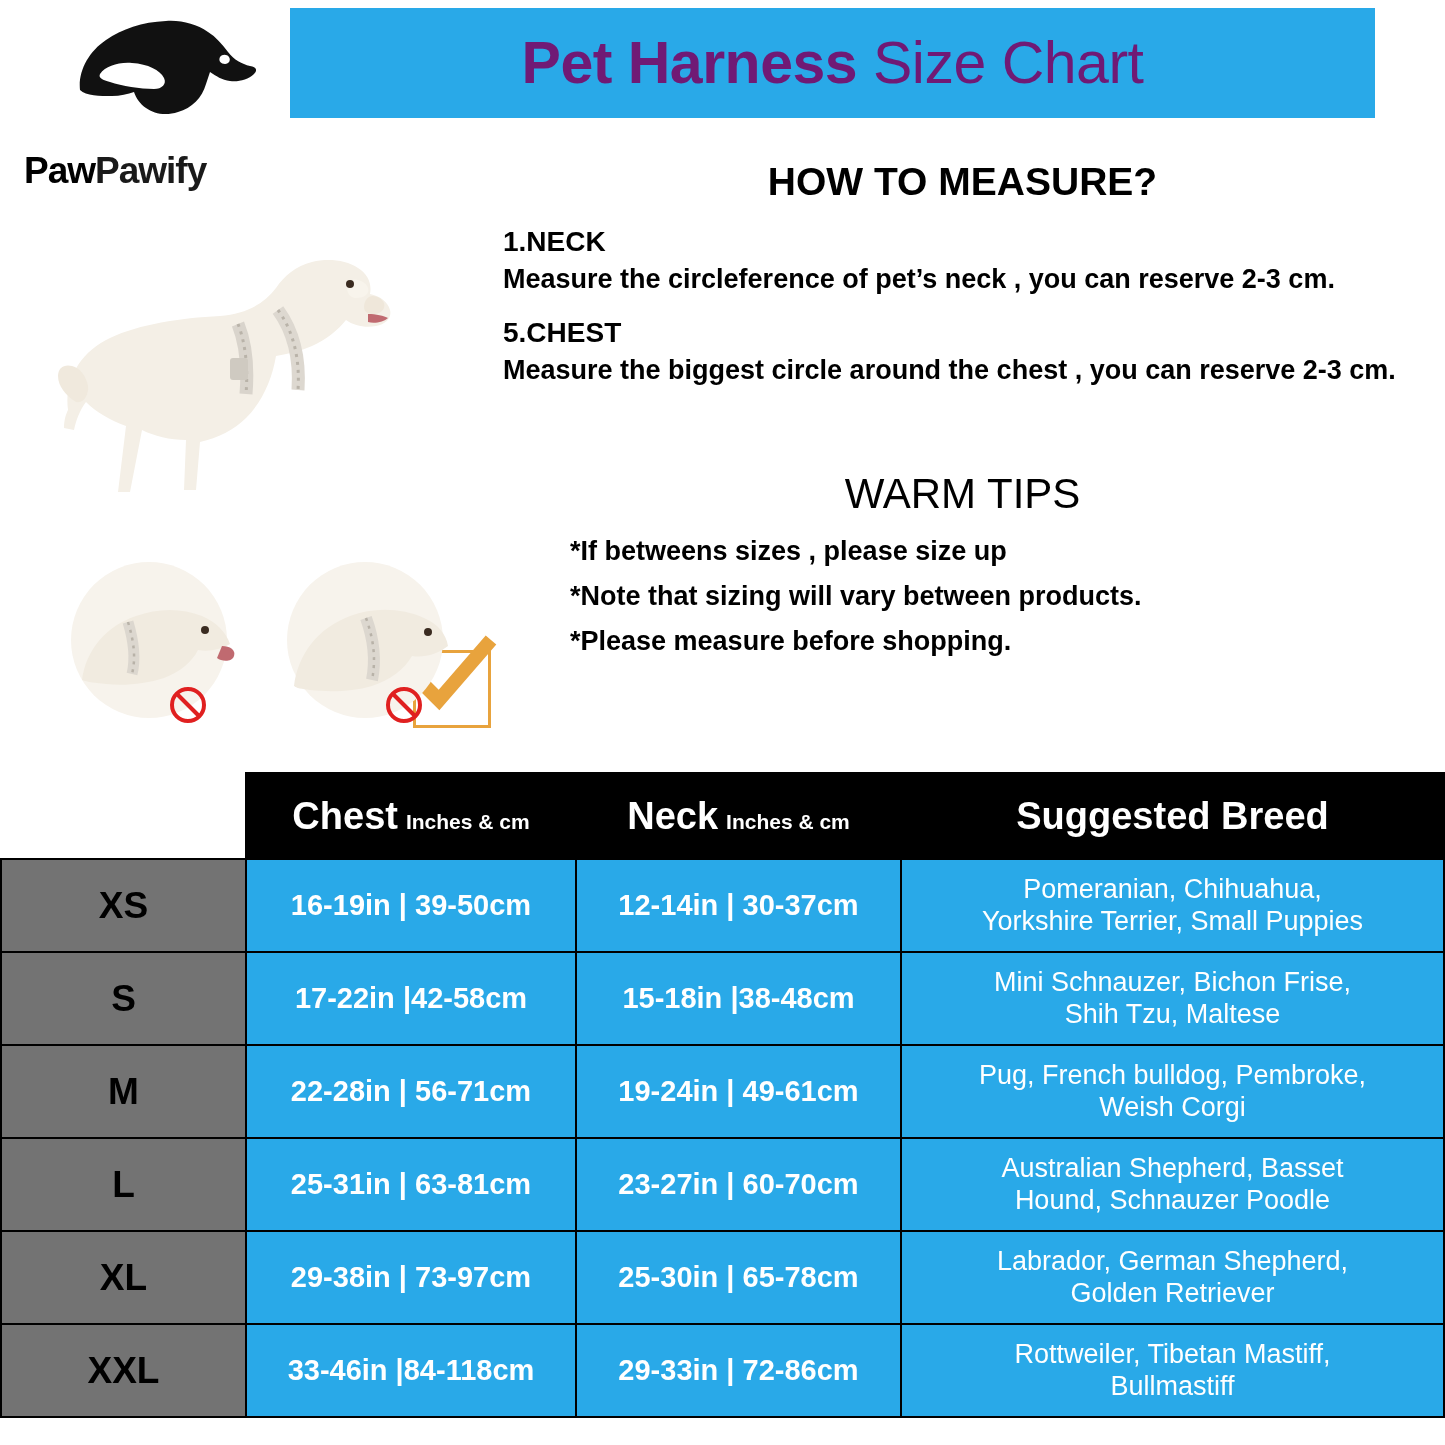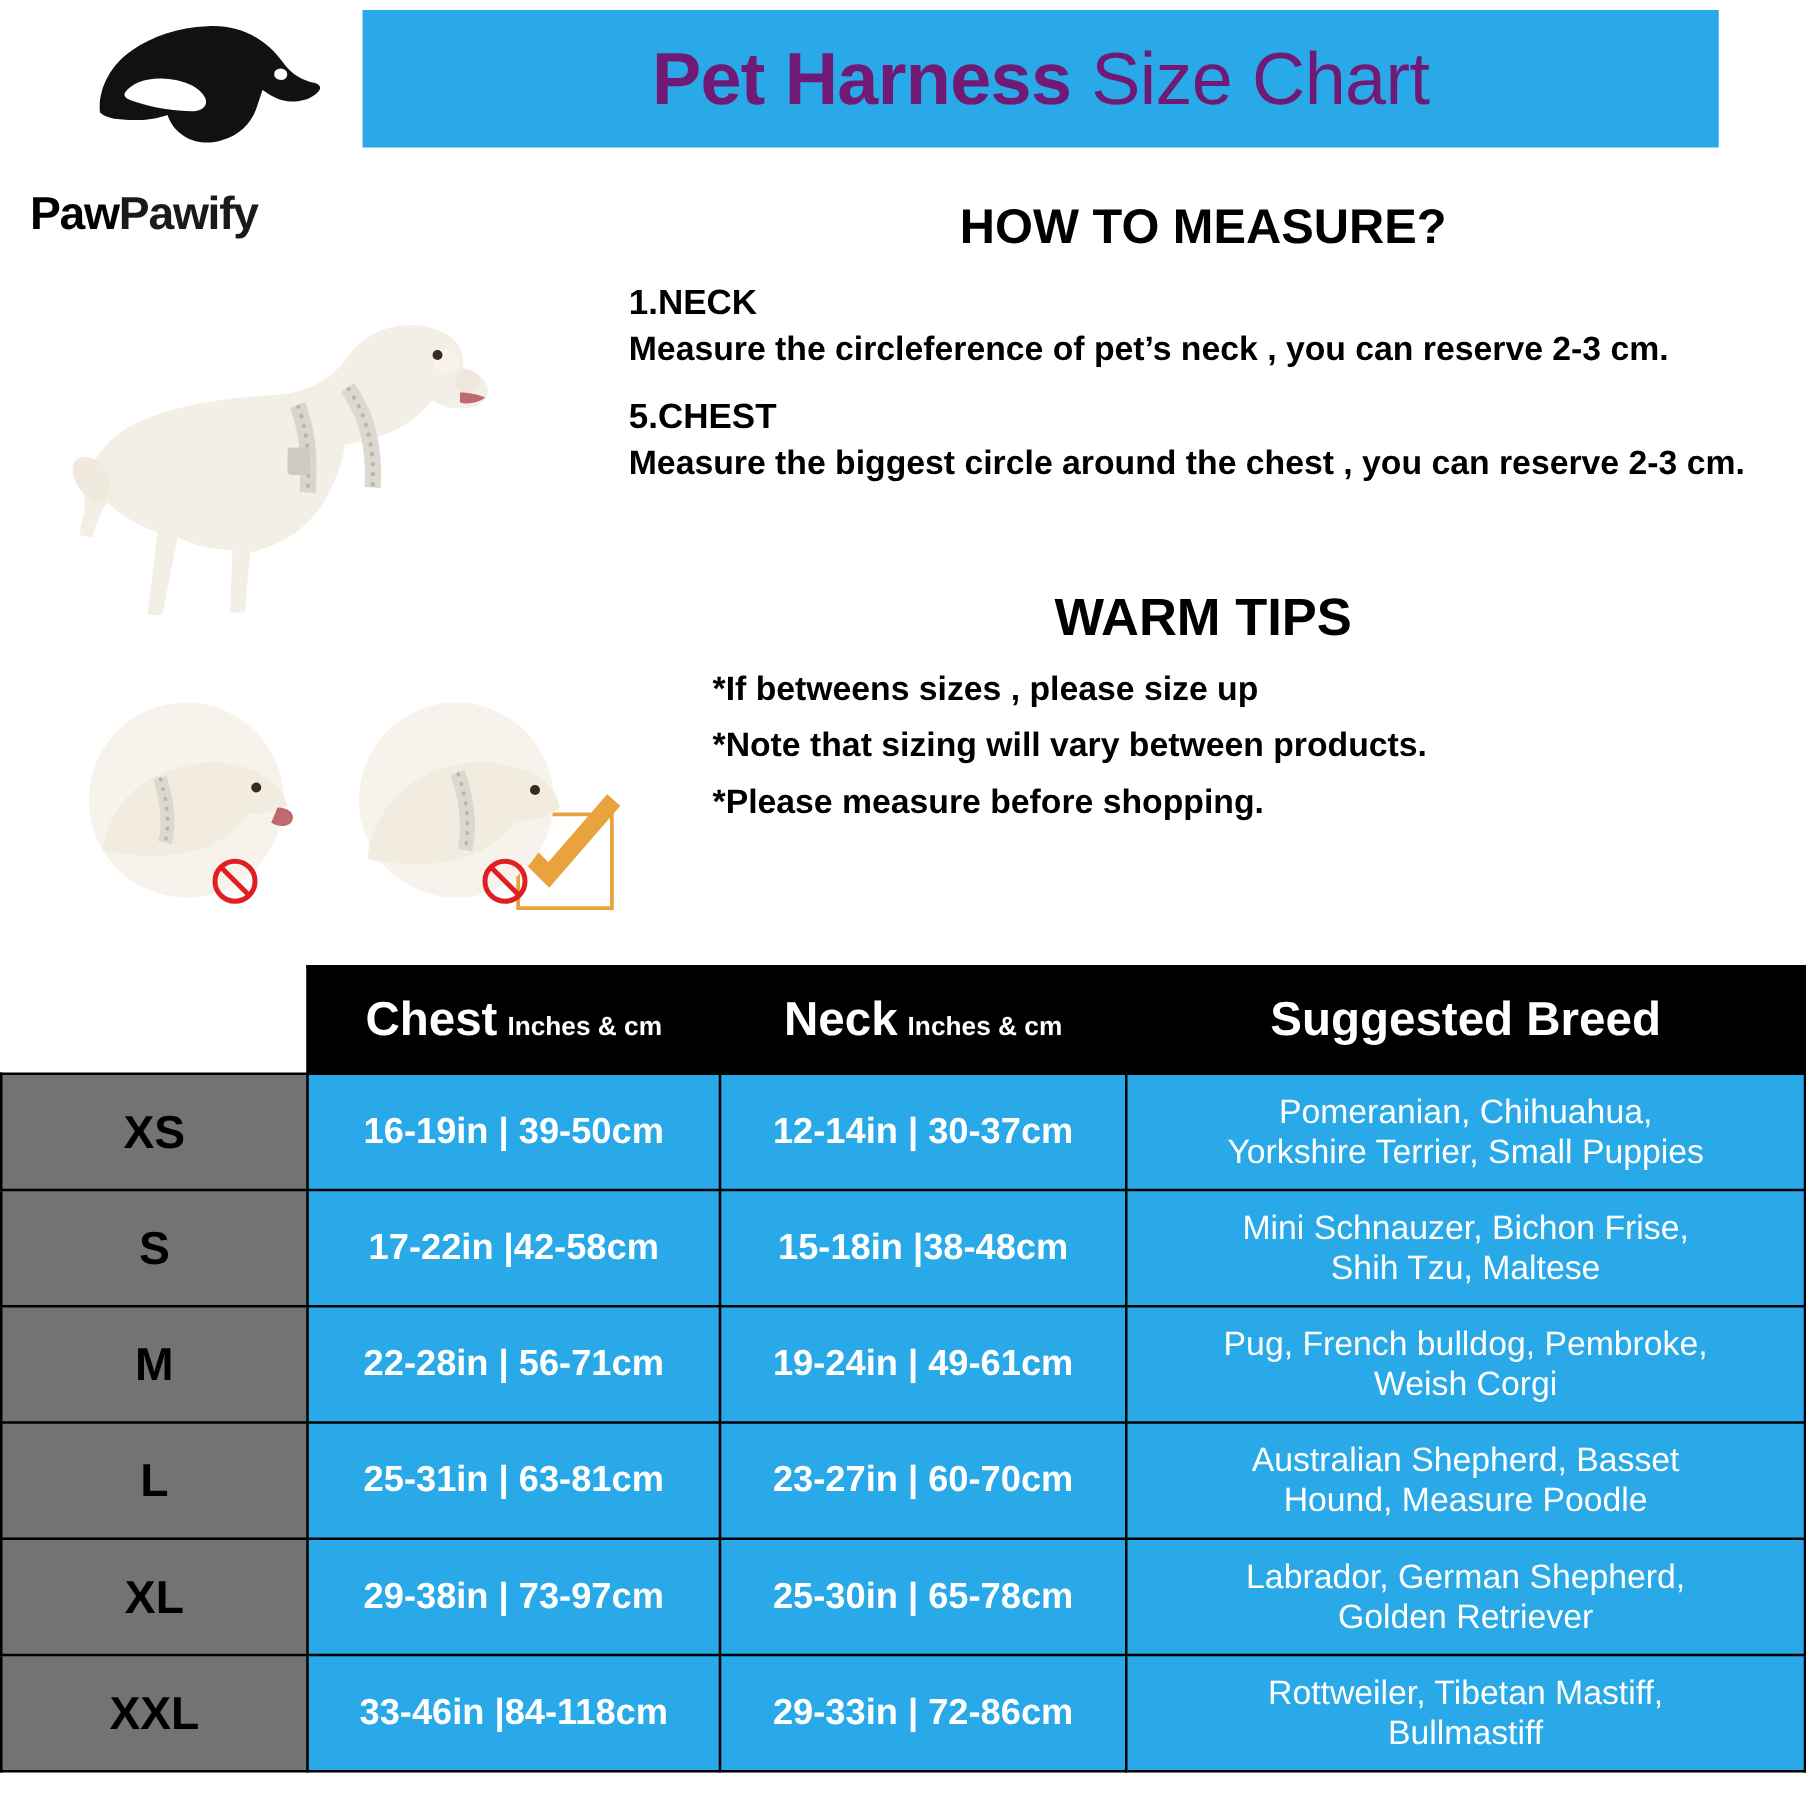--- a/index.html
+++ b/index.html
@@ -137,21 +137,21 @@
     margin-top: 6px;
     padding-left: 8px;
   }
   .tips-block {
     position: absolute;
     left: 495px; top: 470px;
     width: 935px;
   }
   .tips-heading {
     font-size: 42px;
-    font-weight: bold;
+    font-weight: normal;
     text-align: center;
     margin-bottom: 18px;
   }
   .tip-line {
     font-size: 27px;
     font-weight: bold;
     margin-top: 14px;
     padding-left: 75px;
   }
 
@@ -373,21 +373,21 @@
           <div>Pug,  French bulldog,  Pembroke,</div>
           <div>Weish Corgi</div>
         </td>
       </tr>
       <tr>
         <td class="size-cell">L</td>
         <td class="val-cell">25-31in | 63-81cm</td>
         <td class="val-cell">23-27in | 60-70cm</td>
         <td class="breed-cell">
           <div>Australian Shepherd,  Basset</div>
-          <div>Hound, Measure Poodle</div>
+          <div>Hound, Schnauzer Poodle</div>
         </td>
       </tr>
       <tr>
         <td class="size-cell">XL</td>
         <td class="val-cell">29-38in | 73-97cm</td>
         <td class="val-cell">25-30in | 65-78cm</td>
         <td class="breed-cell">
           <div>Labrador,  German Shepherd,</div>
           <div>Golden Retriever</div>
         </td>

